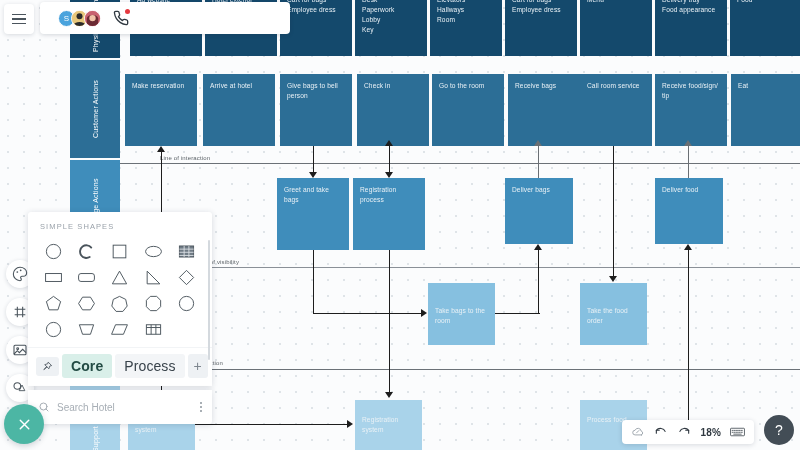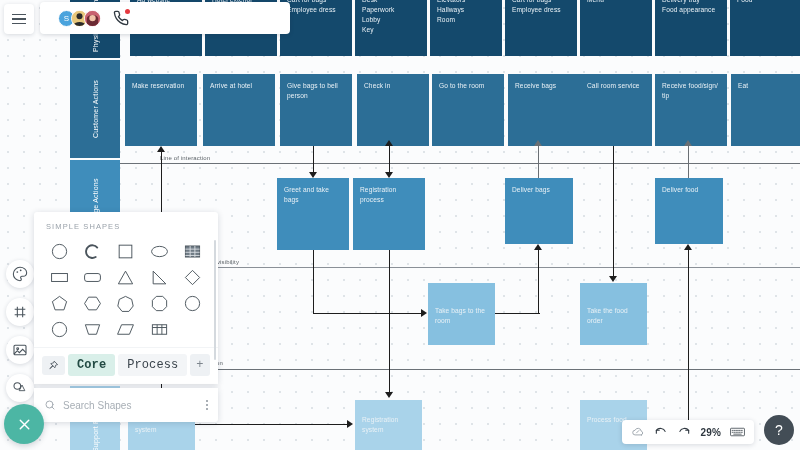--- a/index.html
+++ b/index.html
@@ -114,41 +114,41 @@
   }
   .fab-close {
     position: absolute; left: 4px; top: 404px;
     width: 40px; height: 40px; border-radius: 50%;
     background: #4cb6a4; display: flex; align-items: center; justify-content: center;
     box-shadow: 0 2px 6px rgba(25,40,60,.2); z-index: 42;
   }
 
   
   .shapes-panel {
-    position: absolute; left: 34px; top: 212px;
+    position: absolute; left: 28px; top: 212px;
     width: 184px; z-index: 38;
   }
   .sp-main {
     background: #fff; border-radius: 3px 3px 0 0;
     box-shadow: 0 1px 6px rgba(25,40,60,.16);
     padding: 10px 0 0 0;
   }
   .sp-title { font-size: 7.5px; color: #9aa2aa; letter-spacing: 1.1px; padding: 0 12px 8px; }
   .sp-grid {
     display: grid; grid-template-columns: repeat(5, 1fr);
     gap: 2px; padding: 0 10px 6px;
   }
   .sp-cell { height: 24px; display: flex; align-items: center; justify-content: center; }
   .sp-tabs {
     display: flex; align-items: center; gap: 3px;
     padding: 6px 8px 8px; border-top: 1px solid #f2f4f6;
   }
   .sp-tab {
-    font-size: 12px; color: #39434b; padding: 4px 9px; border-radius: 3px;
-    background: #f3f5f7; letter-spacing: .1px; font-family: Liberation Mono, monospace;
+    font-size: 14px; color: #39434b; padding: 4px 9px; border-radius: 3px;
+    background: #f3f5f7; letter-spacing: .1px;
   }
   .sp-tab.active { background: #d9efe9; color: #234b44; font-weight: bold; }
   .sp-tab.icon-tab { background: #eef1f4; padding: 4px 6px; }
   .sp-search {
     background: #fff; border-radius: 0 0 3px 3px; margin-top: 4px;
     box-shadow: 0 1px 6px rgba(25,40,60,.16);
     height: 34px; display: flex; align-items: center; padding: 0 10px; gap: 7px;
   }
   .sp-search-text { font-size: 10px; color: #a7aeb5; flex: 1; }
   .sp-dots { display: flex; flex-direction: column; gap: 2px; align-items: center; }
@@ -528,21 +528,21 @@
         <div class="sp-tab">Process</div>
         <div class="sp-tab icon-tab" style="color:#7d858d;">+</div>
       </div>
       <div class="sp-scroll"></div>
     </div>
     <div class="sp-search">
       <svg width="12" height="12" viewBox="0 0 24 24" fill="none" stroke="#a7aeb5" stroke-width="2" stroke-linecap="round">
           <circle cx="11" cy="11" r="7"></circle>
           <path d="M20 20l-4.2-4.2"></path>
         </svg>
-      <span class="sp-search-text">Search Shapes</span>
+      <span class="sp-search-text">Search Hotel</span>
       <span class="sp-dots">
           <i></i>
           <i></i>
           <i></i>
         </span>
     </div>
   </div>
 
   <div class="bottom-bar">
     <span>
@@ -556,21 +556,21 @@
           <path d="M4 14V9h5"></path>
           <path d="M4 9c4-5 13-4 15 2"></path>
         </svg>
     </span>
     <span>
       <svg width="14" height="14" viewBox="0 0 24 24" fill="none" stroke="#2f3840" stroke-width="1.9" stroke-linecap="round" stroke-linejoin="round">
           <path d="M20 14V9h-5"></path>
           <path d="M20 9c-4-5-13-4-15 2"></path>
         </svg>
     </span>
-    <span class="zoom-label">29%</span>
+    <span class="zoom-label">18%</span>
     <span>
       <svg width="15" height="12" viewBox="0 0 28 18" fill="none" stroke="#2f3840" stroke-width="1.4">
           <rect x="1" y="2" width="26" height="14" rx="1.5"></rect>
           <path d="M4 6h2M8 6h2M12 6h2M16 6h2M20 6h3M4 9.5h2M8 9.5h2M12 9.5h2M16 9.5h2M20 9.5h3M7 13h14" stroke-linecap="round"></path>
         </svg>
     </span>
   </div>
 
   <div class="help-fab">
     <span>?</span>

